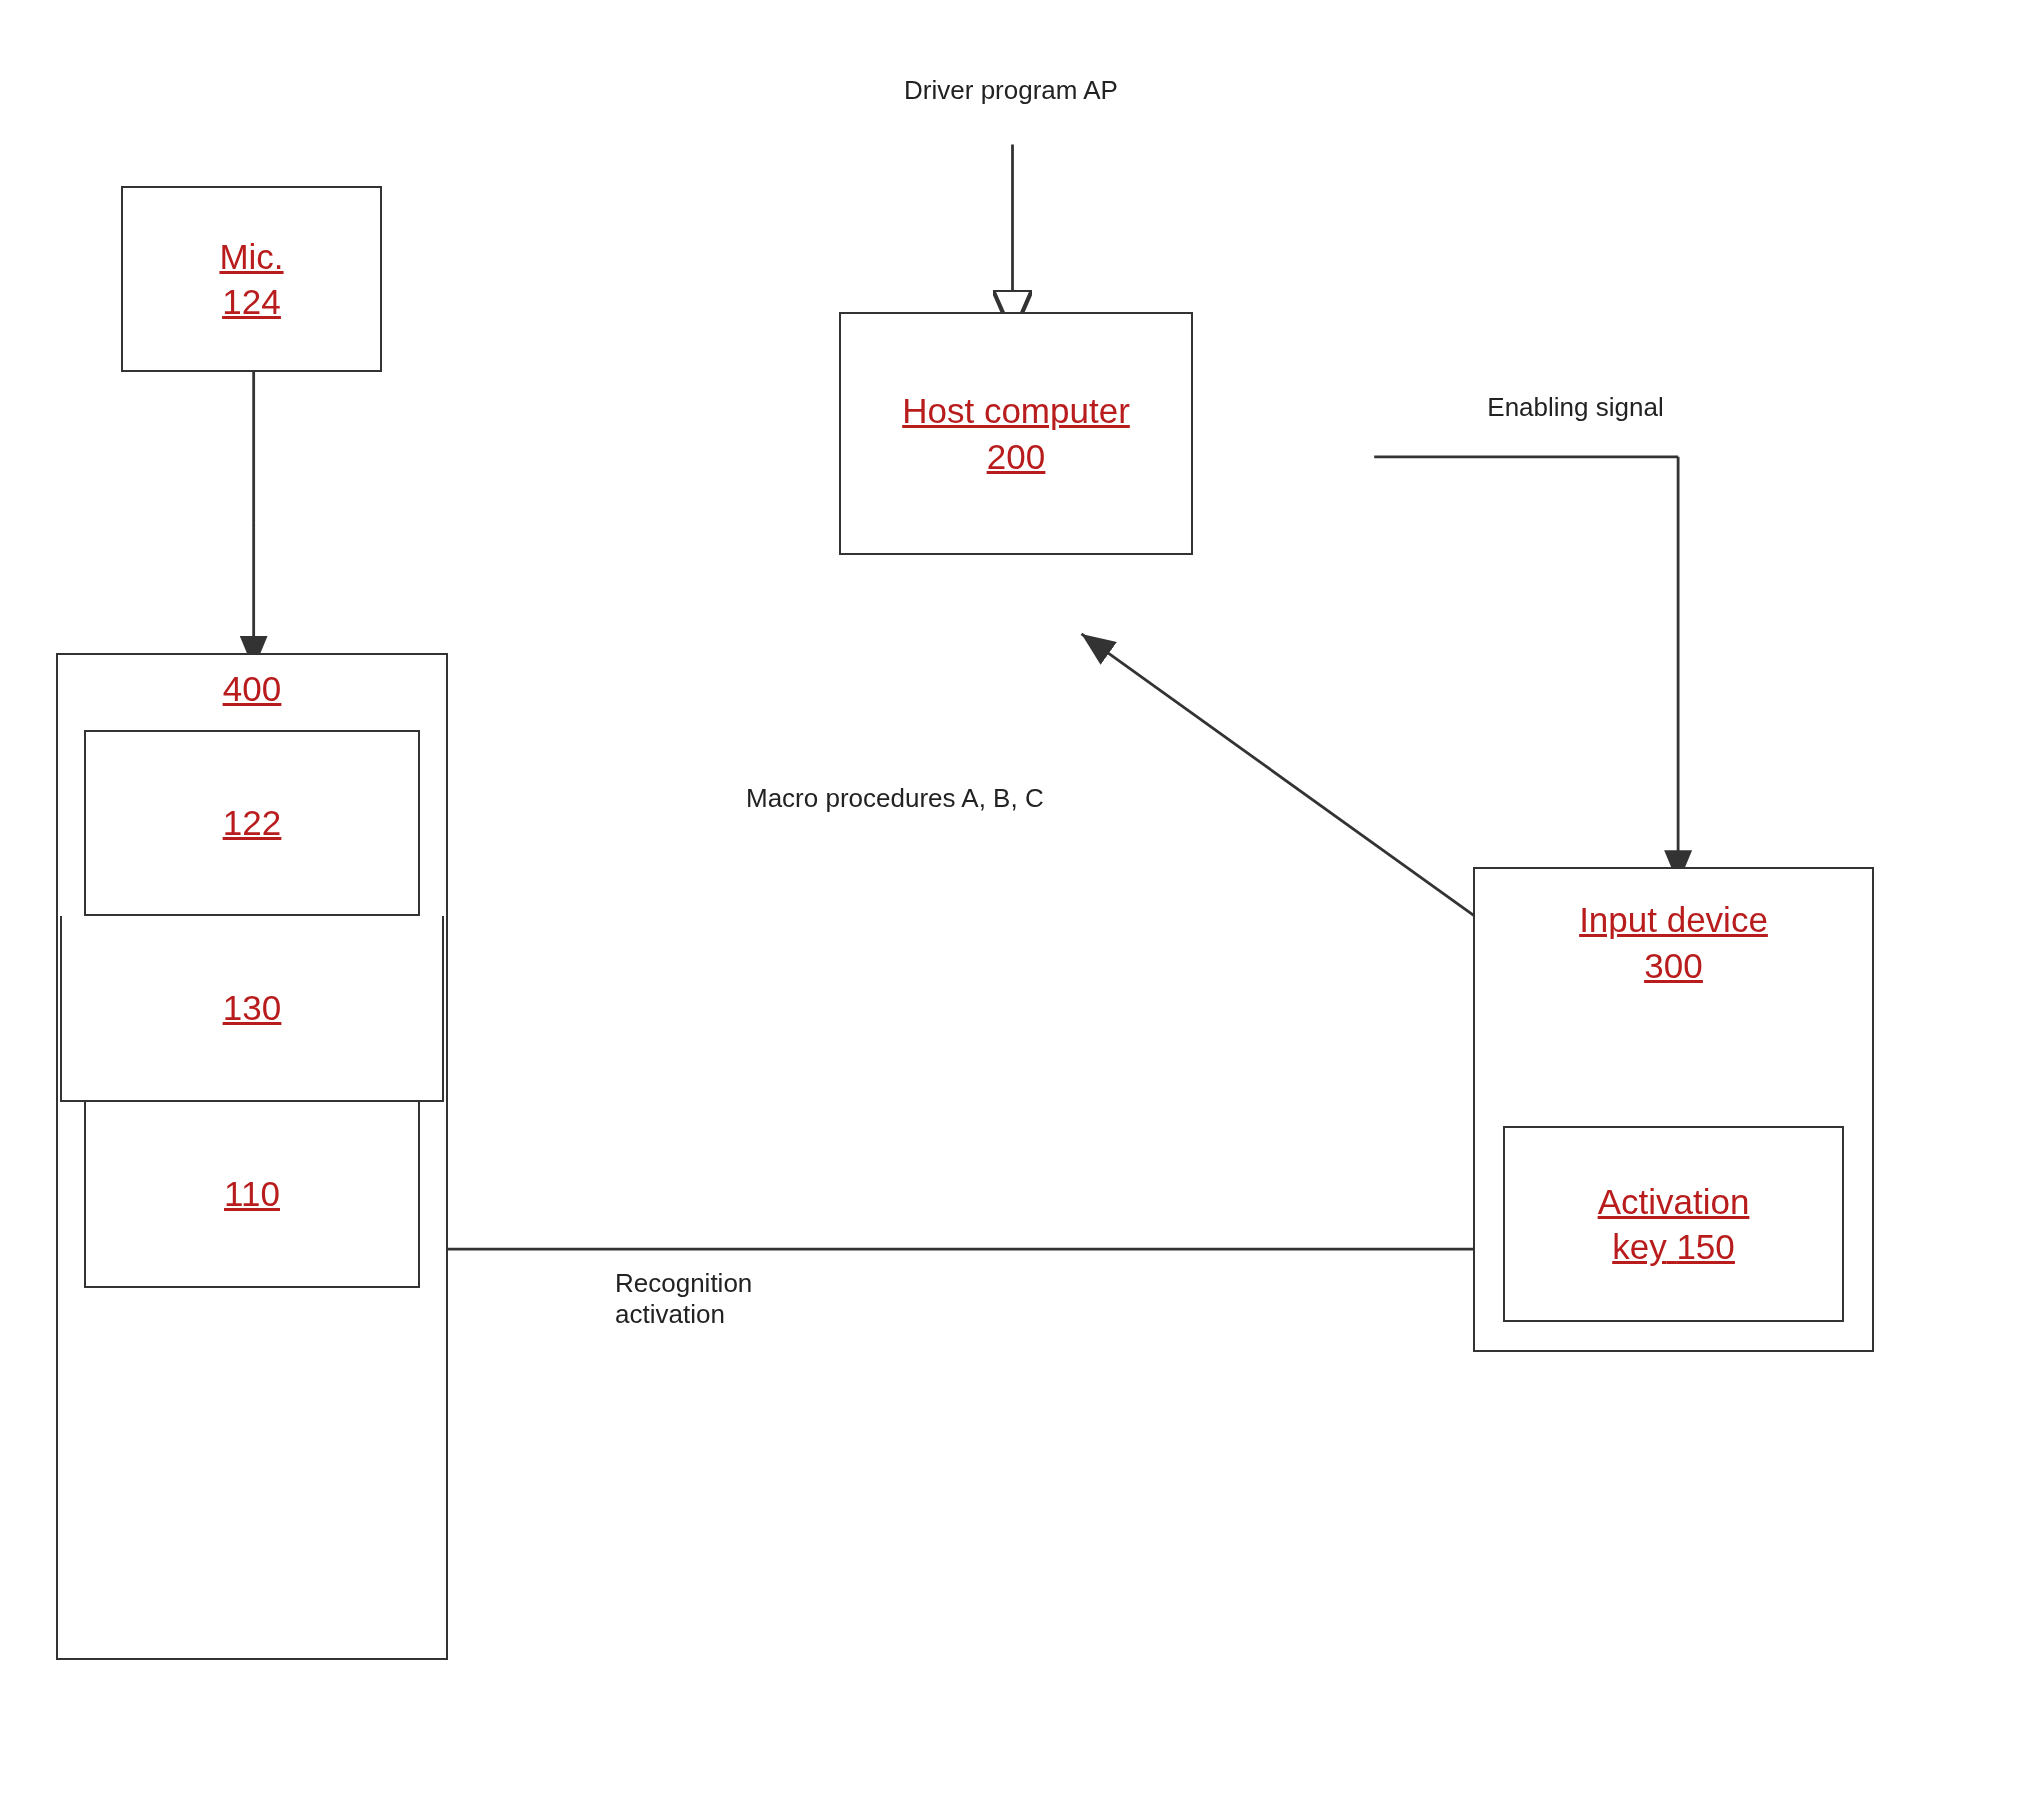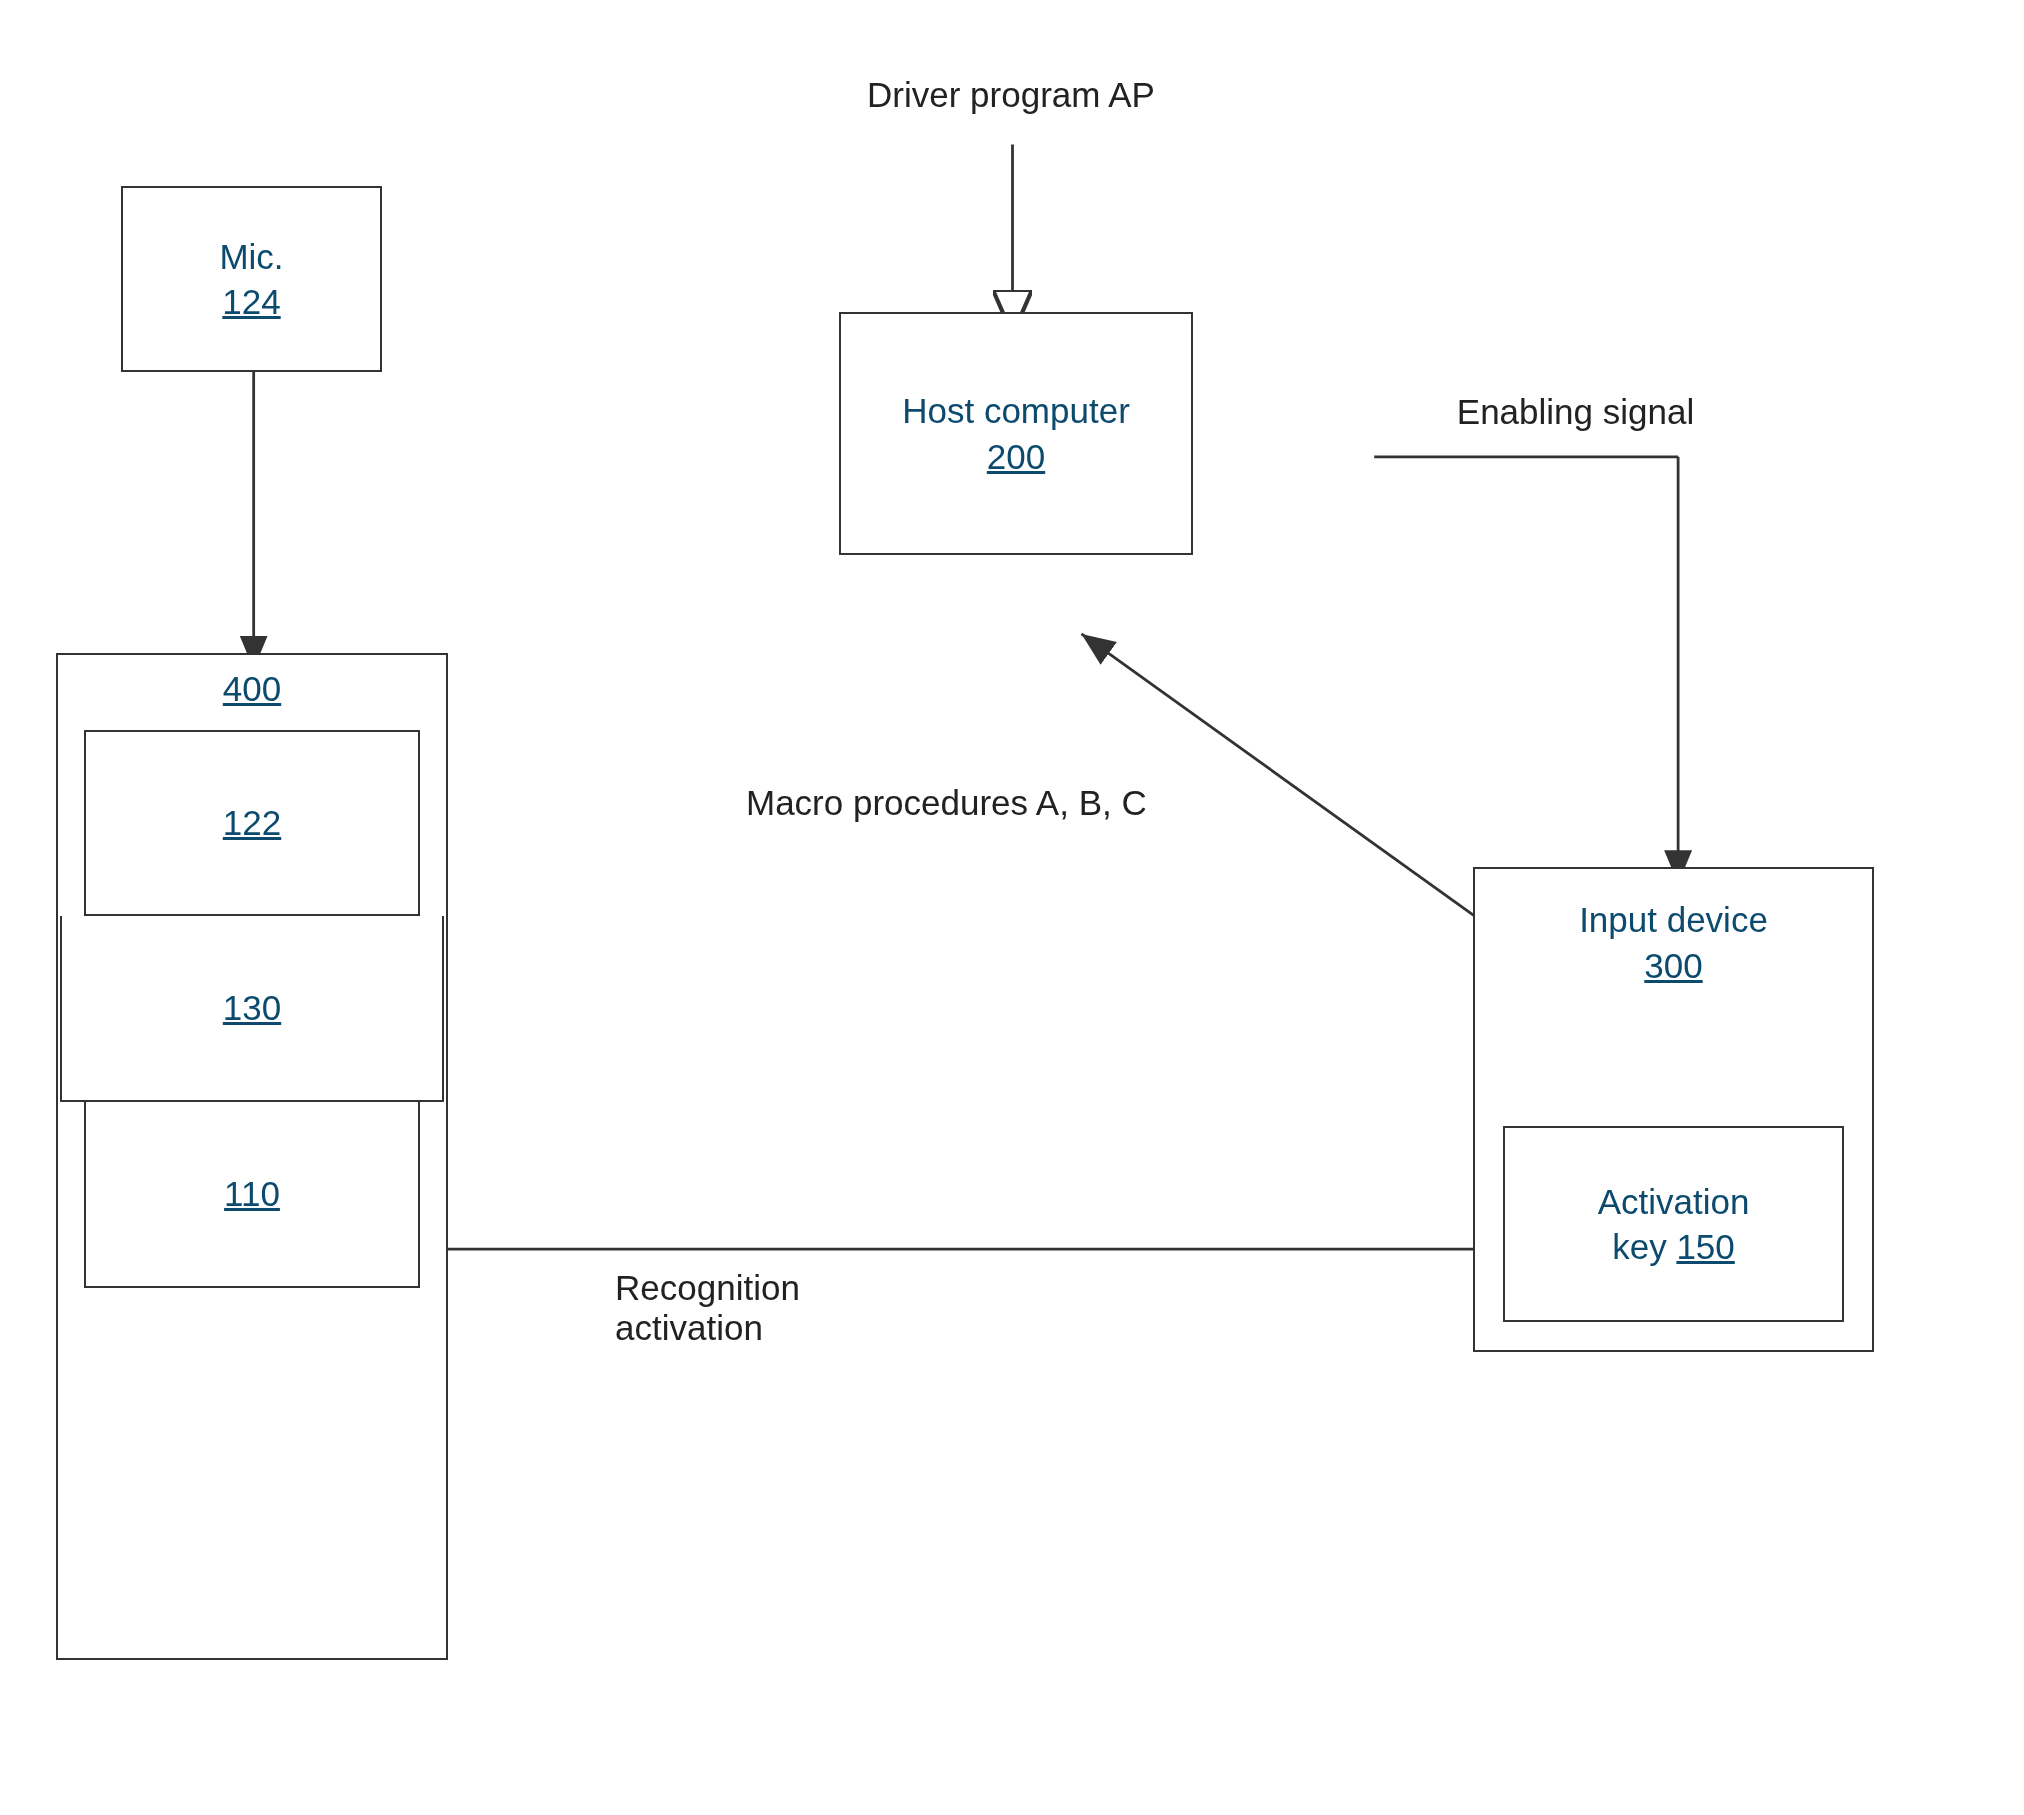--- a/index.html
+++ b/index.html
@@ -22,28 +22,29 @@
       border: 2.8px solid #333;
       background: #fff;
       display: flex;
       flex-direction: column;
       align-items: center;
       justify-content: center;
       text-align: center;
     }
     .box-label {
       font-size: 35px;
-      color: #0c4a6e;
+      color: #b91c1c;
       line-height: 1.3;
+      text-decoration: underline;
     }
     .box-label u {
       text-decoration: underline;
     }
     .label-text {
-      font-size: 35px;
+      font-size: 26px;
       color: #222;
       position: absolute;
       text-align: center;
     }
     svg.arrows {
       position: absolute;
       top: 0; left: 0;
       width: 2025px;
       height: 1816px;
       pointer-events: none;

